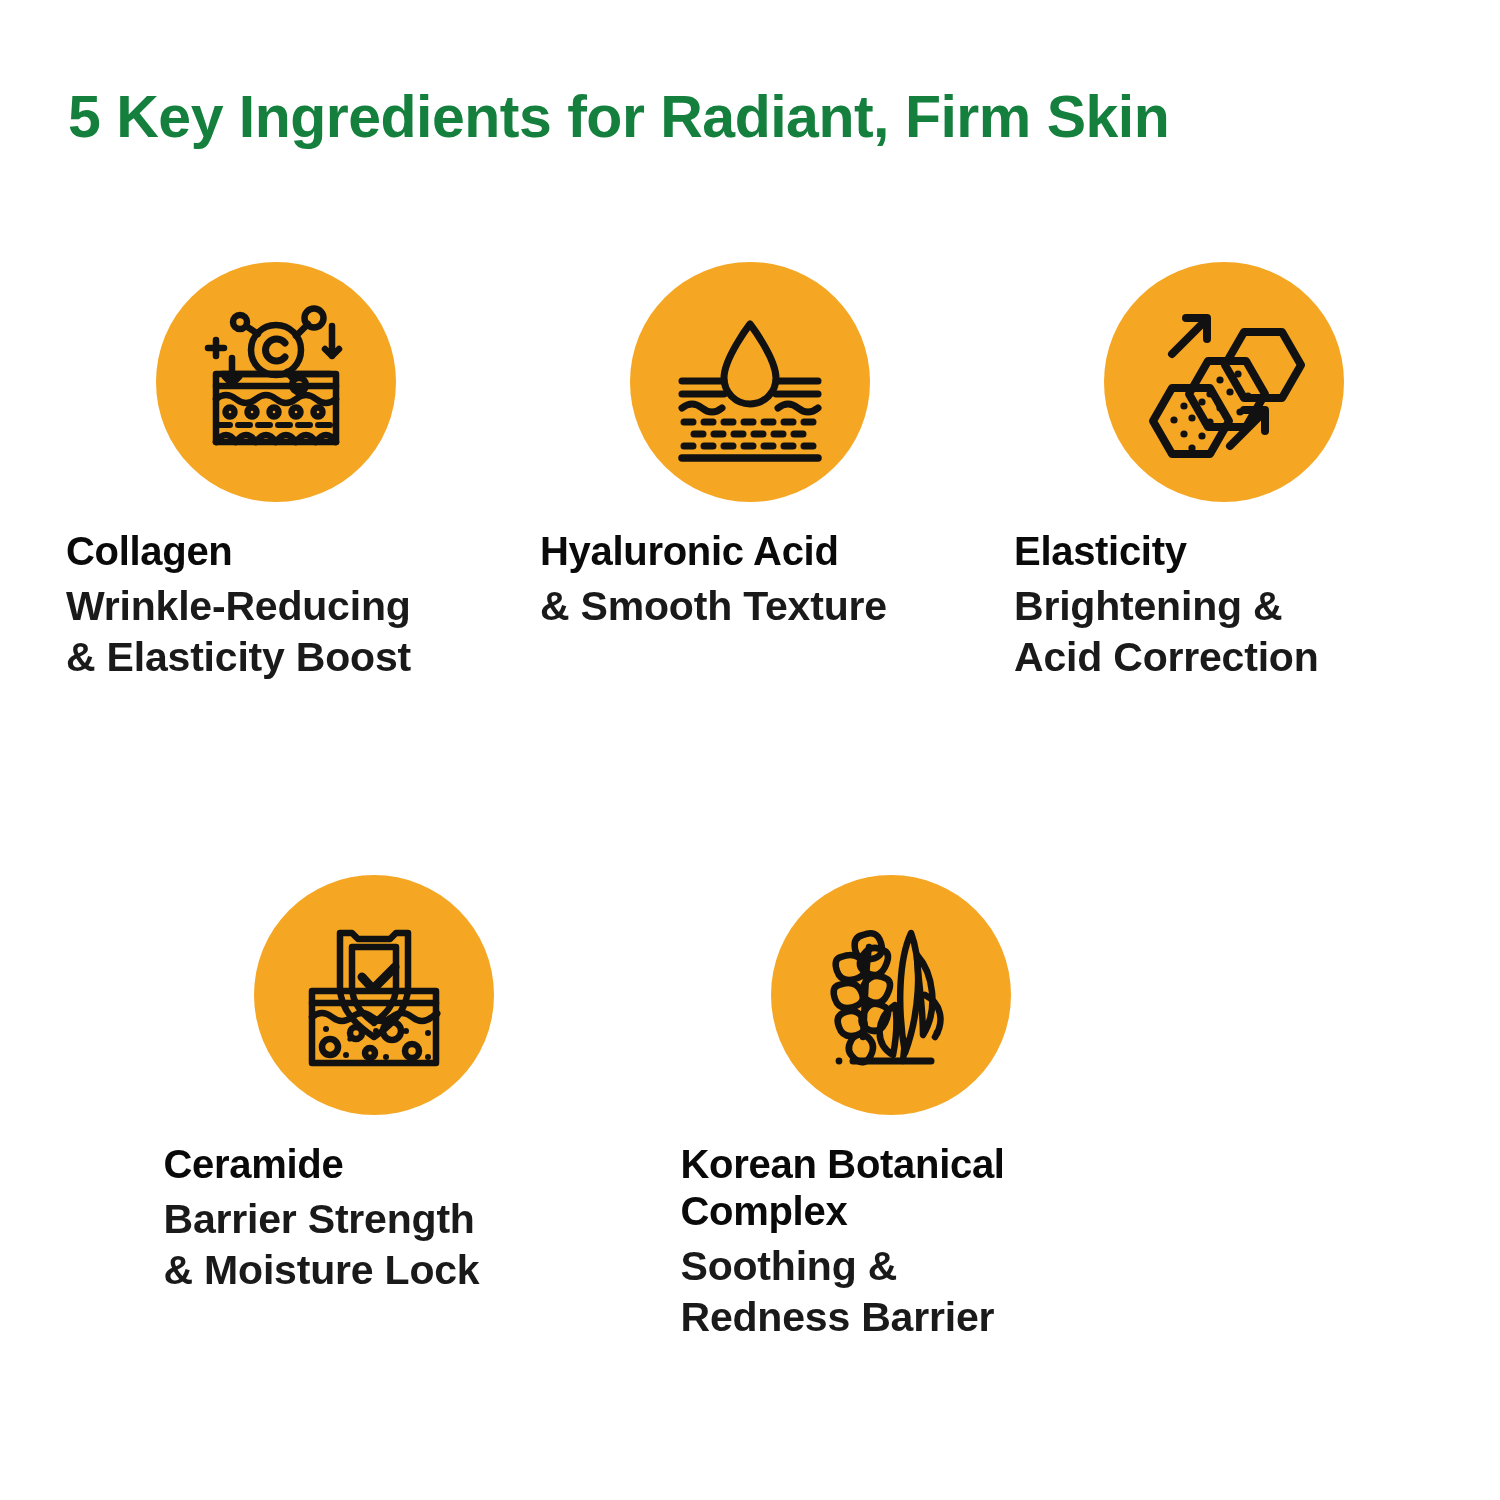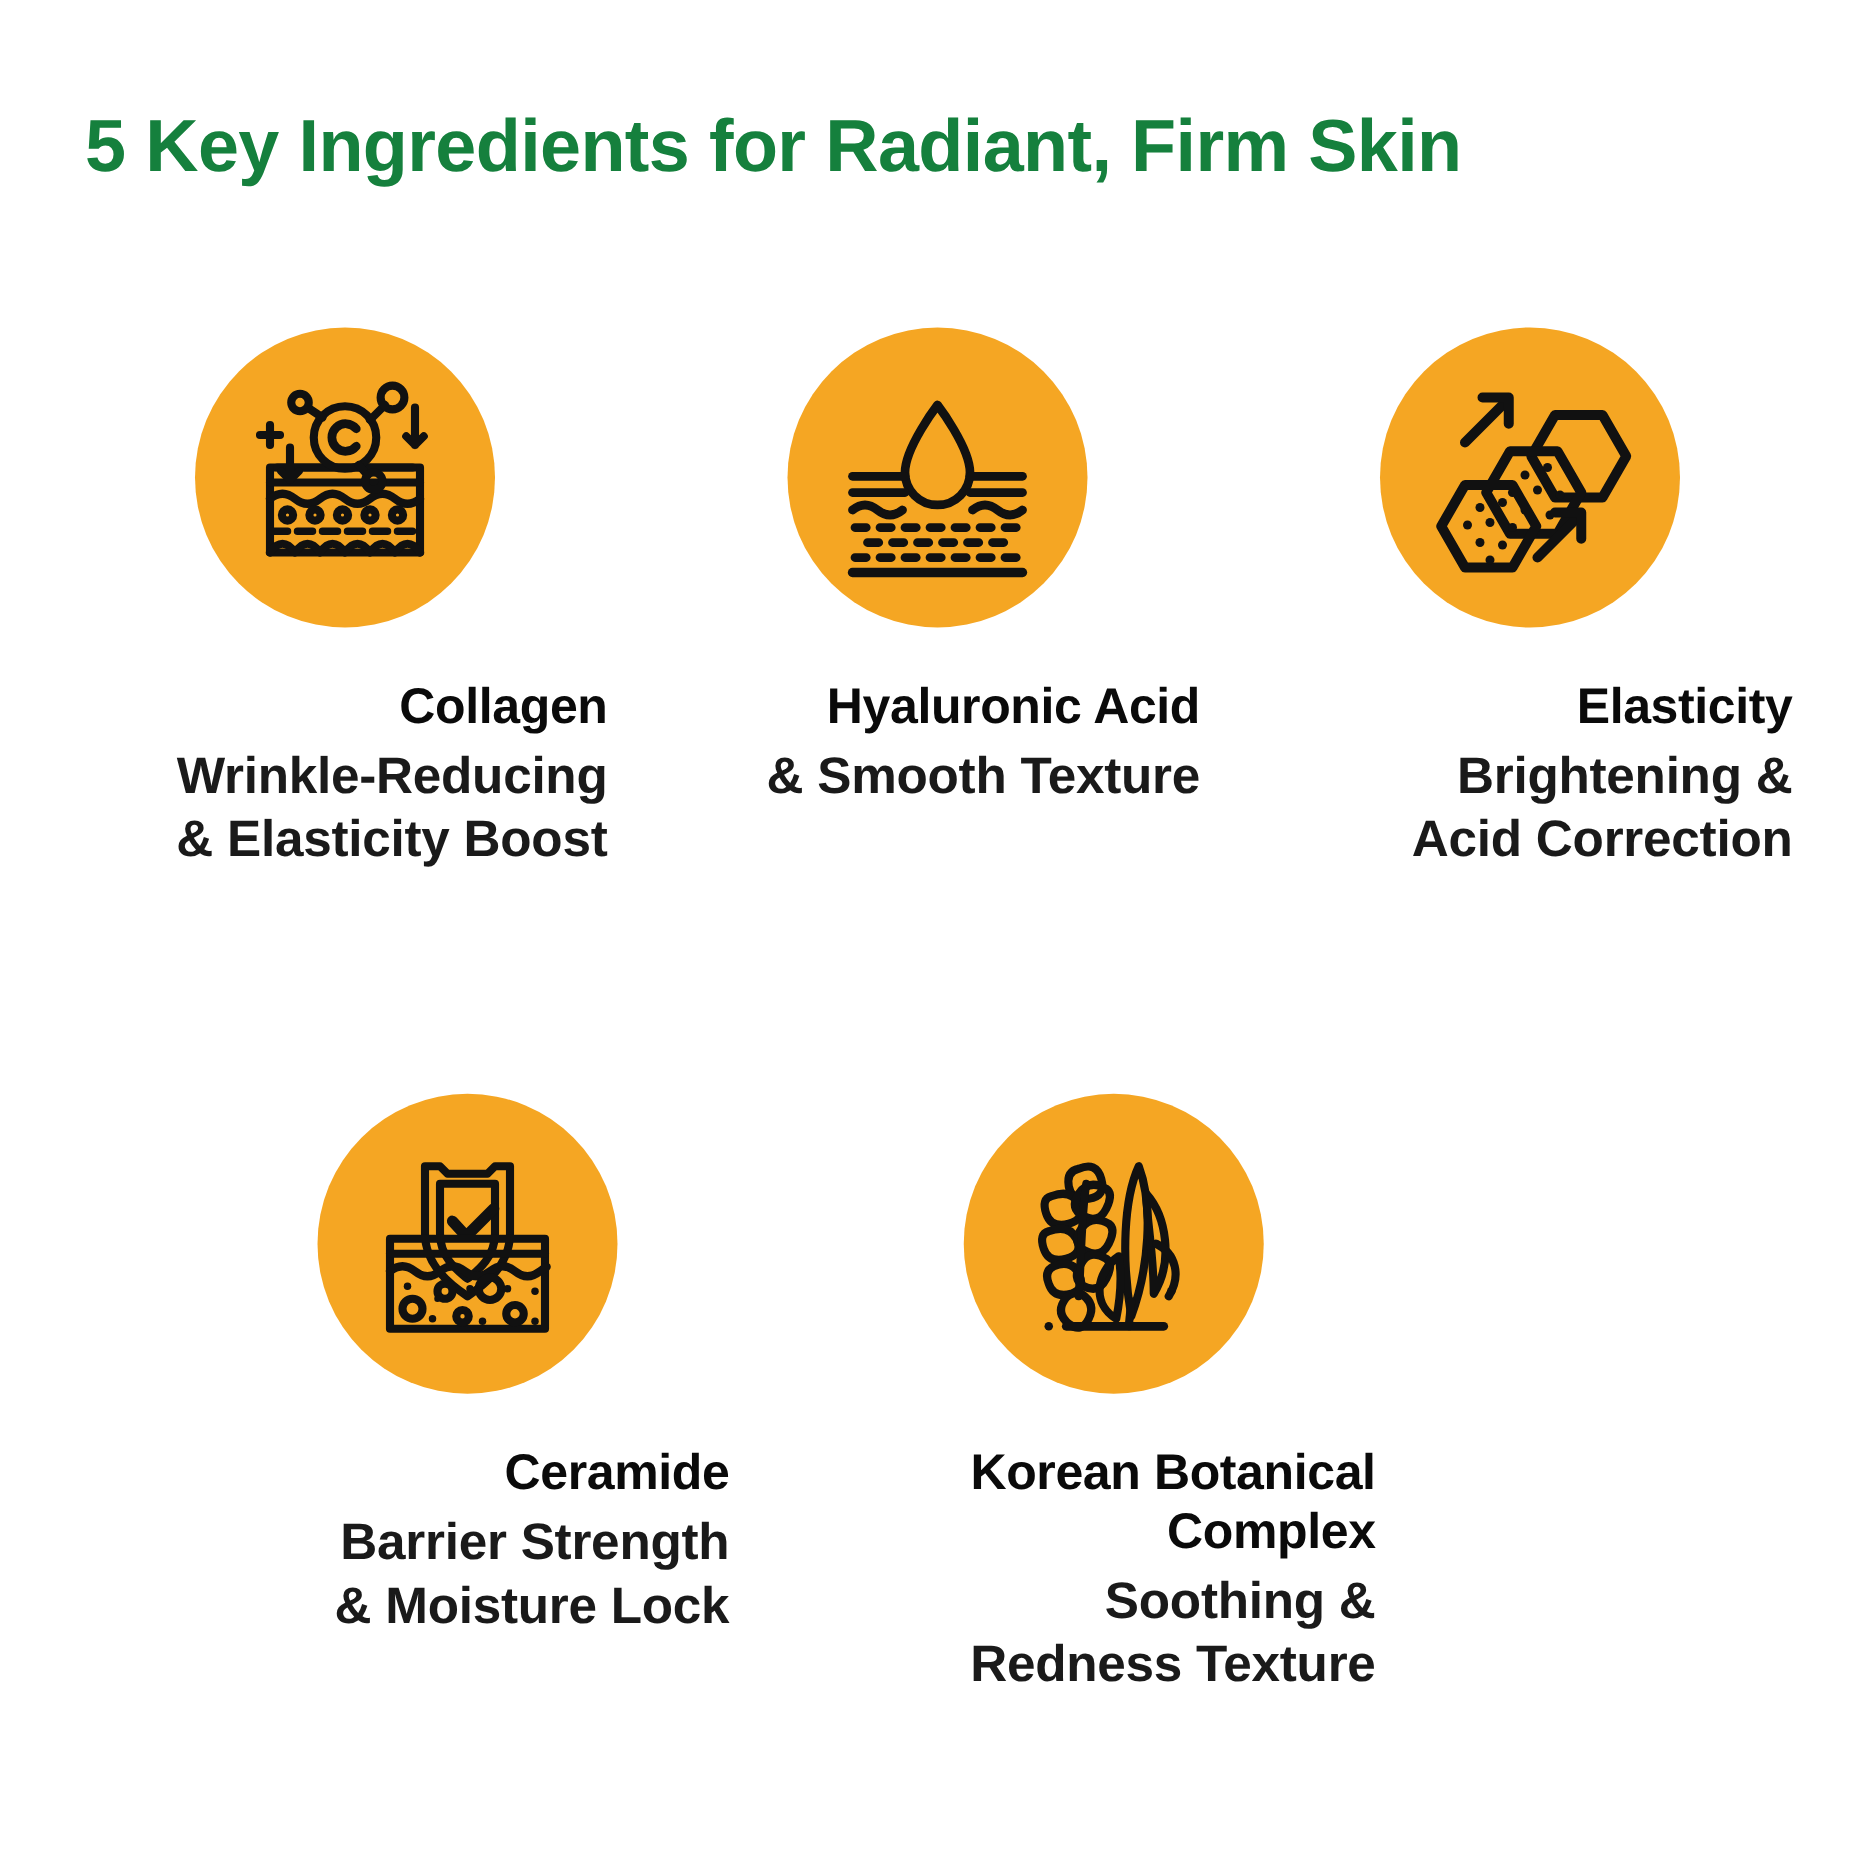--- a/index.html
+++ b/index.html
@@ -71,22 +71,22 @@
     border-radius: 50%;
     background: #F5A623;
     display: flex;
     align-items: center;
     justify-content: center;
     flex: none;
   }
   .badge svg { display: block; }
 
   .card-text {
-    margin-top: 40px;
-    text-align: right;
+    margin-top: 26px;
+    text-align: left;
     width: 420px;
     margin-left: -79px;
     margin-right: -79px;
   }
   .card-name {
     font-size: 40px;
     font-weight: bold;
     line-height: 1.17;
     color: #0a0a0a;
     letter-spacing: -0.3px;
@@ -322,20 +322,20 @@
           </svg>
         </span>
       </div>
       <div class="card-text">
         <div class="card-name">
           <span class="dl">Korean Botanical</span>
           <span class="dl">Complex</span>
         </div>
         <div class="card-desc">
           <span class="dl">Soothing &amp;</span>
-          <span class="dl">Redness Texture</span>
+          <span class="dl">Redness Barrier</span>
         </div>
       </div>
     </div>
 
   </div>
 
 </div>
 
 </body></html>

